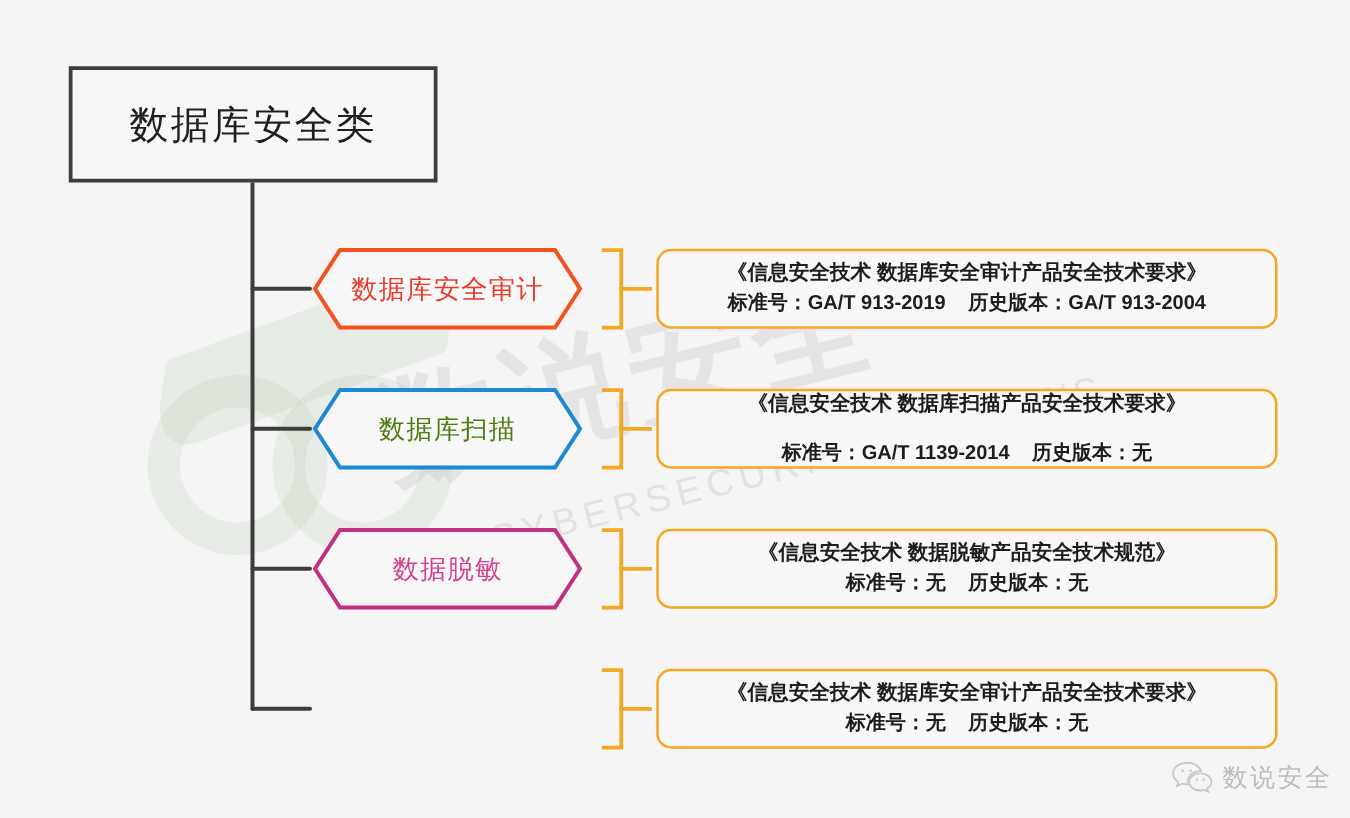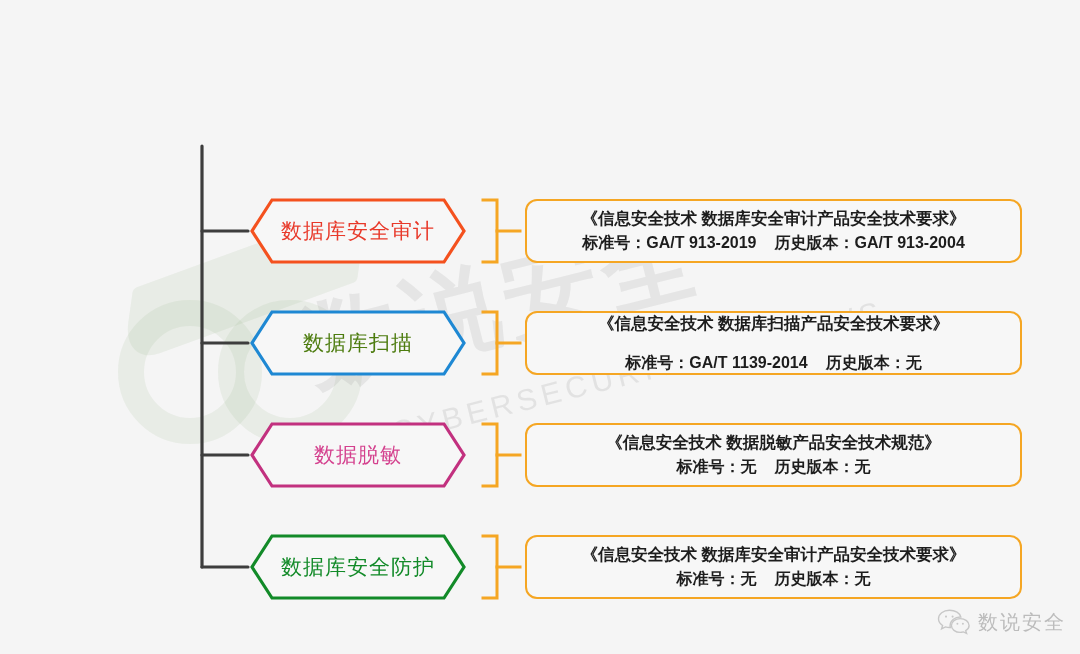--- a/index.html
+++ b/index.html
@@ -200,20 +200,23 @@
       <path d="M 497 231 L 520 231"></path>
       <path d="M 483 312 L 497 312 L 497 374 L 483 374"></path>
       <path d="M 497 343 L 520 343"></path>
       <path d="M 483 424 L 497 424 L 497 486 L 483 486"></path>
       <path d="M 497 455 L 520 455"></path>
       <path d="M 483 536 L 497 536 L 497 598 L 483 598"></path>
       <path d="M 497 567 L 520 567"></path>
     </g>
   </svg>
 
+  <div class="root-node">
+    <span class="label">数据库安全类</span>
+  </div>
 
   <div class="hex" style="left:250px; top:198px;">
     <svg viewBox="0 0 216 66" preserveAspectRatio="none">
       <polygon points="22,2 194,2 214,33 194,64 22,64 2,33" fill="#f7f7f7" stroke="#f4511e" stroke-width="3.2" stroke-linejoin="miter"></polygon>
     </svg>
     <span class="hex-label" style="color:#e8392a;">数据库安全审计</span>
   </div>
   <div class="desc-box" style="left:525px; top:199px;">
     <div class="line1">《信息安全技术 数据库安全审计产品安全技术要求》</div>
     <div class="line2">
@@ -240,26 +243,20 @@
     </svg>
     <span class="hex-label" style="color:#d4418e;">数据脱敏</span>
   </div>
   <div class="desc-box" style="left:525px; top:423px;">
     <div class="line1">《信息安全技术 数据脱敏产品安全技术规范》</div>
     <div class="line2">
       <span>标准号：</span><span>无</span><span class="sep"></span><span>历史版本：</span><span>无</span>
     </div>
   </div>
 
-  <div class="hex" style="left:250px; top:534px;">
-    <svg viewBox="0 0 216 66" preserveAspectRatio="none">
-      <polygon points="22,2 194,2 214,33 194,64 22,64 2,33" fill="#f7f7f7" stroke="#128a28" stroke-width="3.2" stroke-linejoin="miter"></polygon>
-    </svg>
-    <span class="hex-label" style="color:#128a28;">数据库安全防护</span>
-  </div>
   <div class="desc-box" style="left:525px; top:535px;">
     <div class="line1">《信息安全技术 数据库安全审计产品安全技术要求》</div>
     <div class="line2">
       <span>标准号：</span><span>无</span><span class="sep"></span><span>历史版本：</span><span>无</span>
     </div>
   </div>
 
   <div class="brand">
     <svg class="wechat-icon" width="34" height="28" viewBox="0 0 34 28">
       <path d="M12.5 2.2 C6.2 2.2 1.5 6.1 1.5 10.8 C1.5 13.5 3.1 15.9 5.6 17.5 L4.6 20.8 L8.4 18.9 C9.7 19.3 11.1 19.5 12.5 19.5 C12.8 19.5 13.1 19.5 13.4 19.5 C13.2 18.8 13.1 18.1 13.1 17.4 C13.1 12.7 17.6 9.0 23.2 9.0 C23.4 9.0 23.6 9.0 23.8 9.0 C23.0 5.1 18.3 2.2 12.5 2.2 Z" fill="none" stroke="#8a8a8a" stroke-width="1.4"></path>

